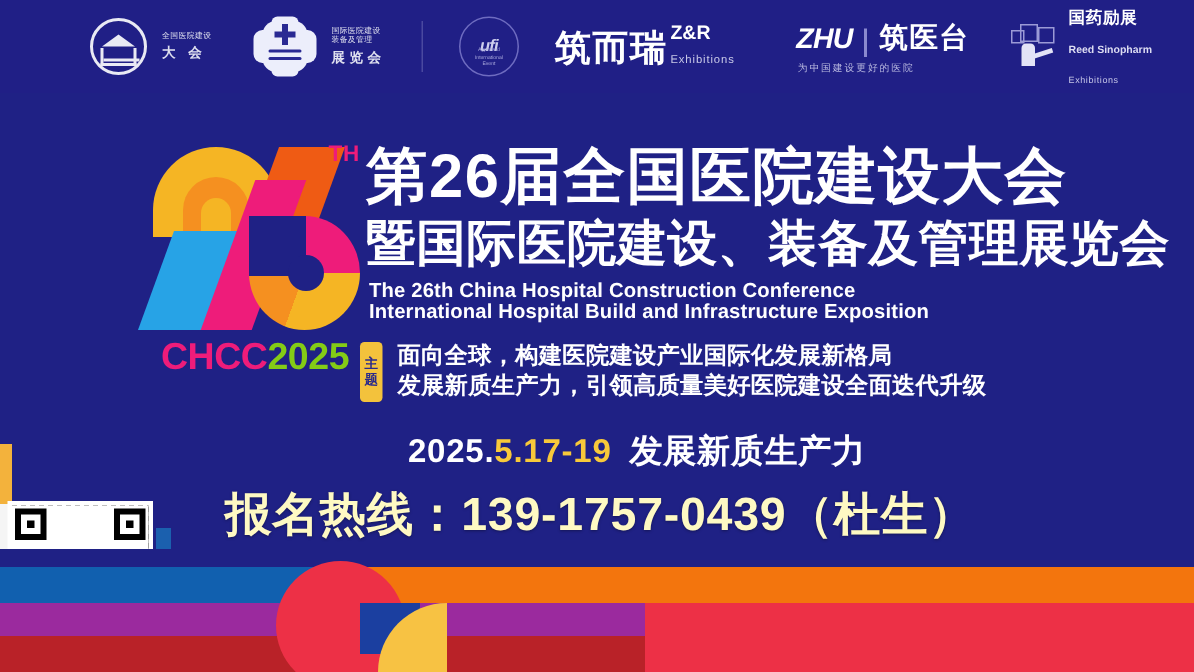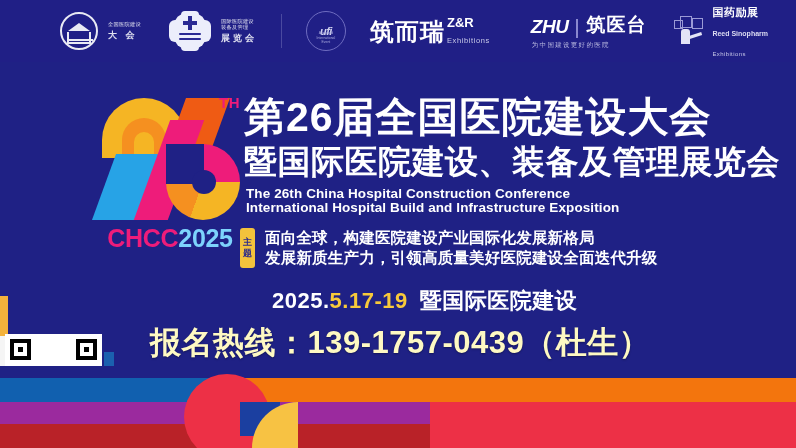--- a/index.html
+++ b/index.html
@@ -122,21 +122,21 @@
   .num .sixhole{
     position:absolute;left:96px;top:78px;width:24px;height:24px;border-radius:50%;background:#1f2185;
   }
   .num .sixcut{
     position:absolute;left:70px;top:52px;width:38px;height:40px;background:#1f2185;
   }
   .num .th{position:absolute;right:4px;top:2px;color:#ee1c7a;font-size:15px;font-weight:bold;letter-spacing:.5px;}
 
   .chcc{position:absolute;left:0;top:132px;width:148px;text-align:center;font-size:25px;font-weight:bold;letter-spacing:-.3px;white-space:nowrap;}
   .chcc .c-a{color:#ee1c7a;}
-  .chcc .c-b{color:#7dd3fc;}
+  .chcc .c-b{color:#84cc16;}
 
   
   .t-cn1{position:absolute;left:244px;top:97px;color:#fff;font-size:41px;font-weight:bold;letter-spacing:1px;white-space:nowrap;line-height:1;}
   .t-cn2{position:absolute;left:244px;top:145px;color:#fff;font-size:33px;font-weight:bold;letter-spacing:.5px;white-space:nowrap;line-height:1;}
   .t-en1{position:absolute;left:246px;top:186px;color:#fff;font-size:13.5px;font-weight:bold;letter-spacing:.1px;white-space:nowrap;}
   .t-en2{position:absolute;left:246px;top:200px;color:#fff;font-size:13.5px;font-weight:bold;letter-spacing:.1px;white-space:nowrap;}
 
   
   .theme{position:absolute;left:240px;top:228px;display:flex;align-items:flex-start;}
   .theme-badge{
@@ -317,21 +317,21 @@
       <span>主</span>
       <span>题</span>
     </div>
     <div class="theme-lines">
       <div>面向全球，构建医院建设产业国际化发展新格局</div>
       <div>发展新质生产力，引领高质量美好医院建设全面迭代升级</div>
     </div>
   </div>
 
   <div class="dateline">
-    <span class="d-w">2025.</span><span class="d-y">5.17-19</span><span class="d-v">暨国际医院建设</span>
+    <span class="d-w">2025.</span><span class="d-y">5.17-19</span><span class="d-v">发展新质生产力</span>
   </div>
 
   <div class="hotline">报名热线：139-1757-0439（杜生）</div>
 
   <div class="lstrip">
       <i class="a"></i>
       <i class="b"></i>
       <i class="c"></i>
     </div>
 

